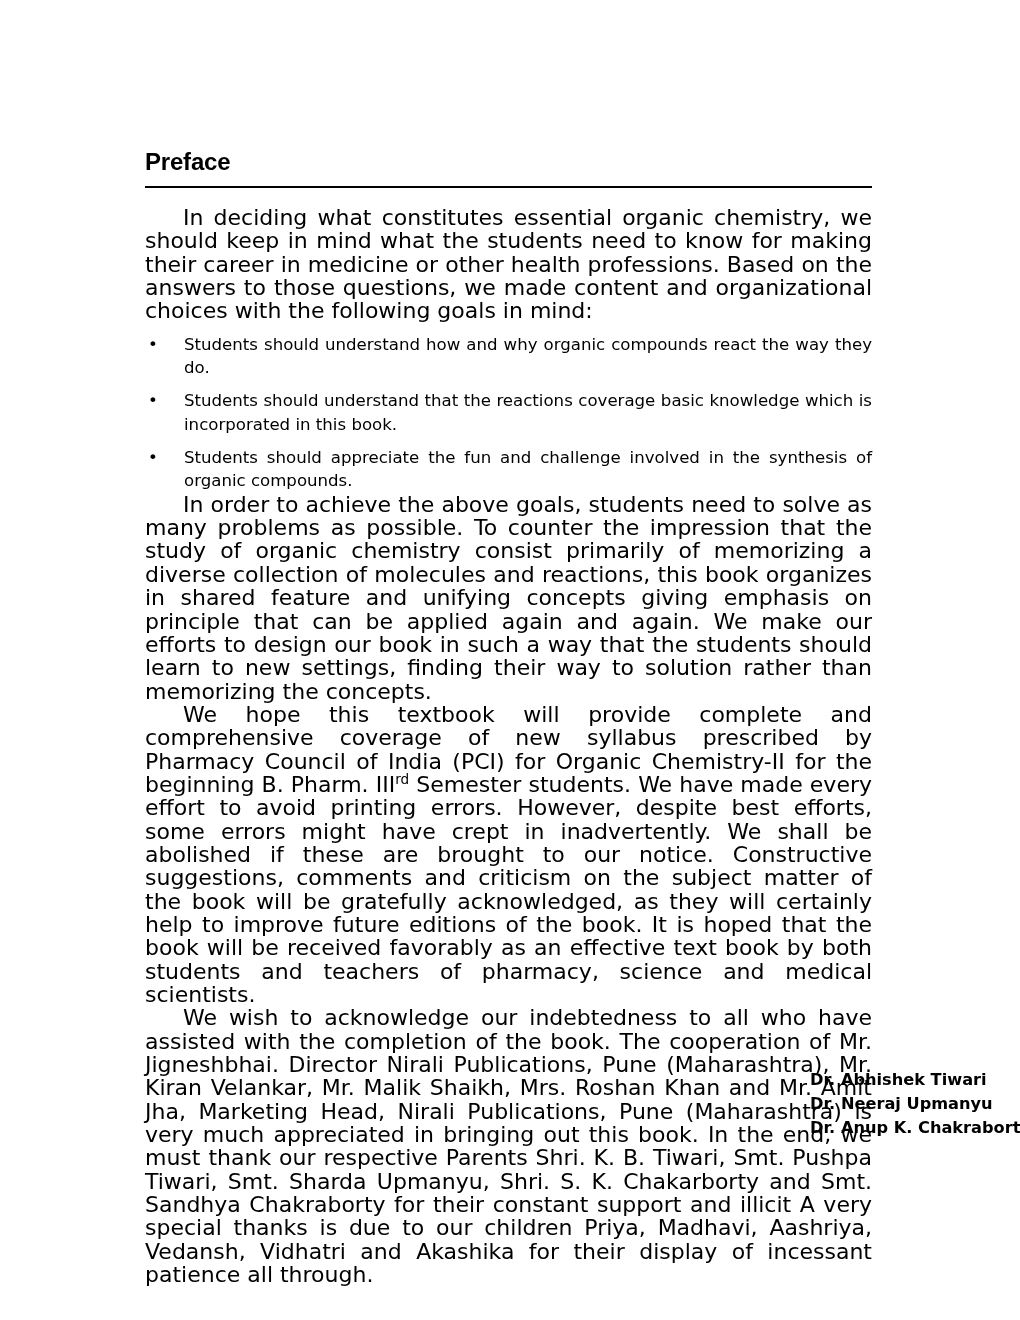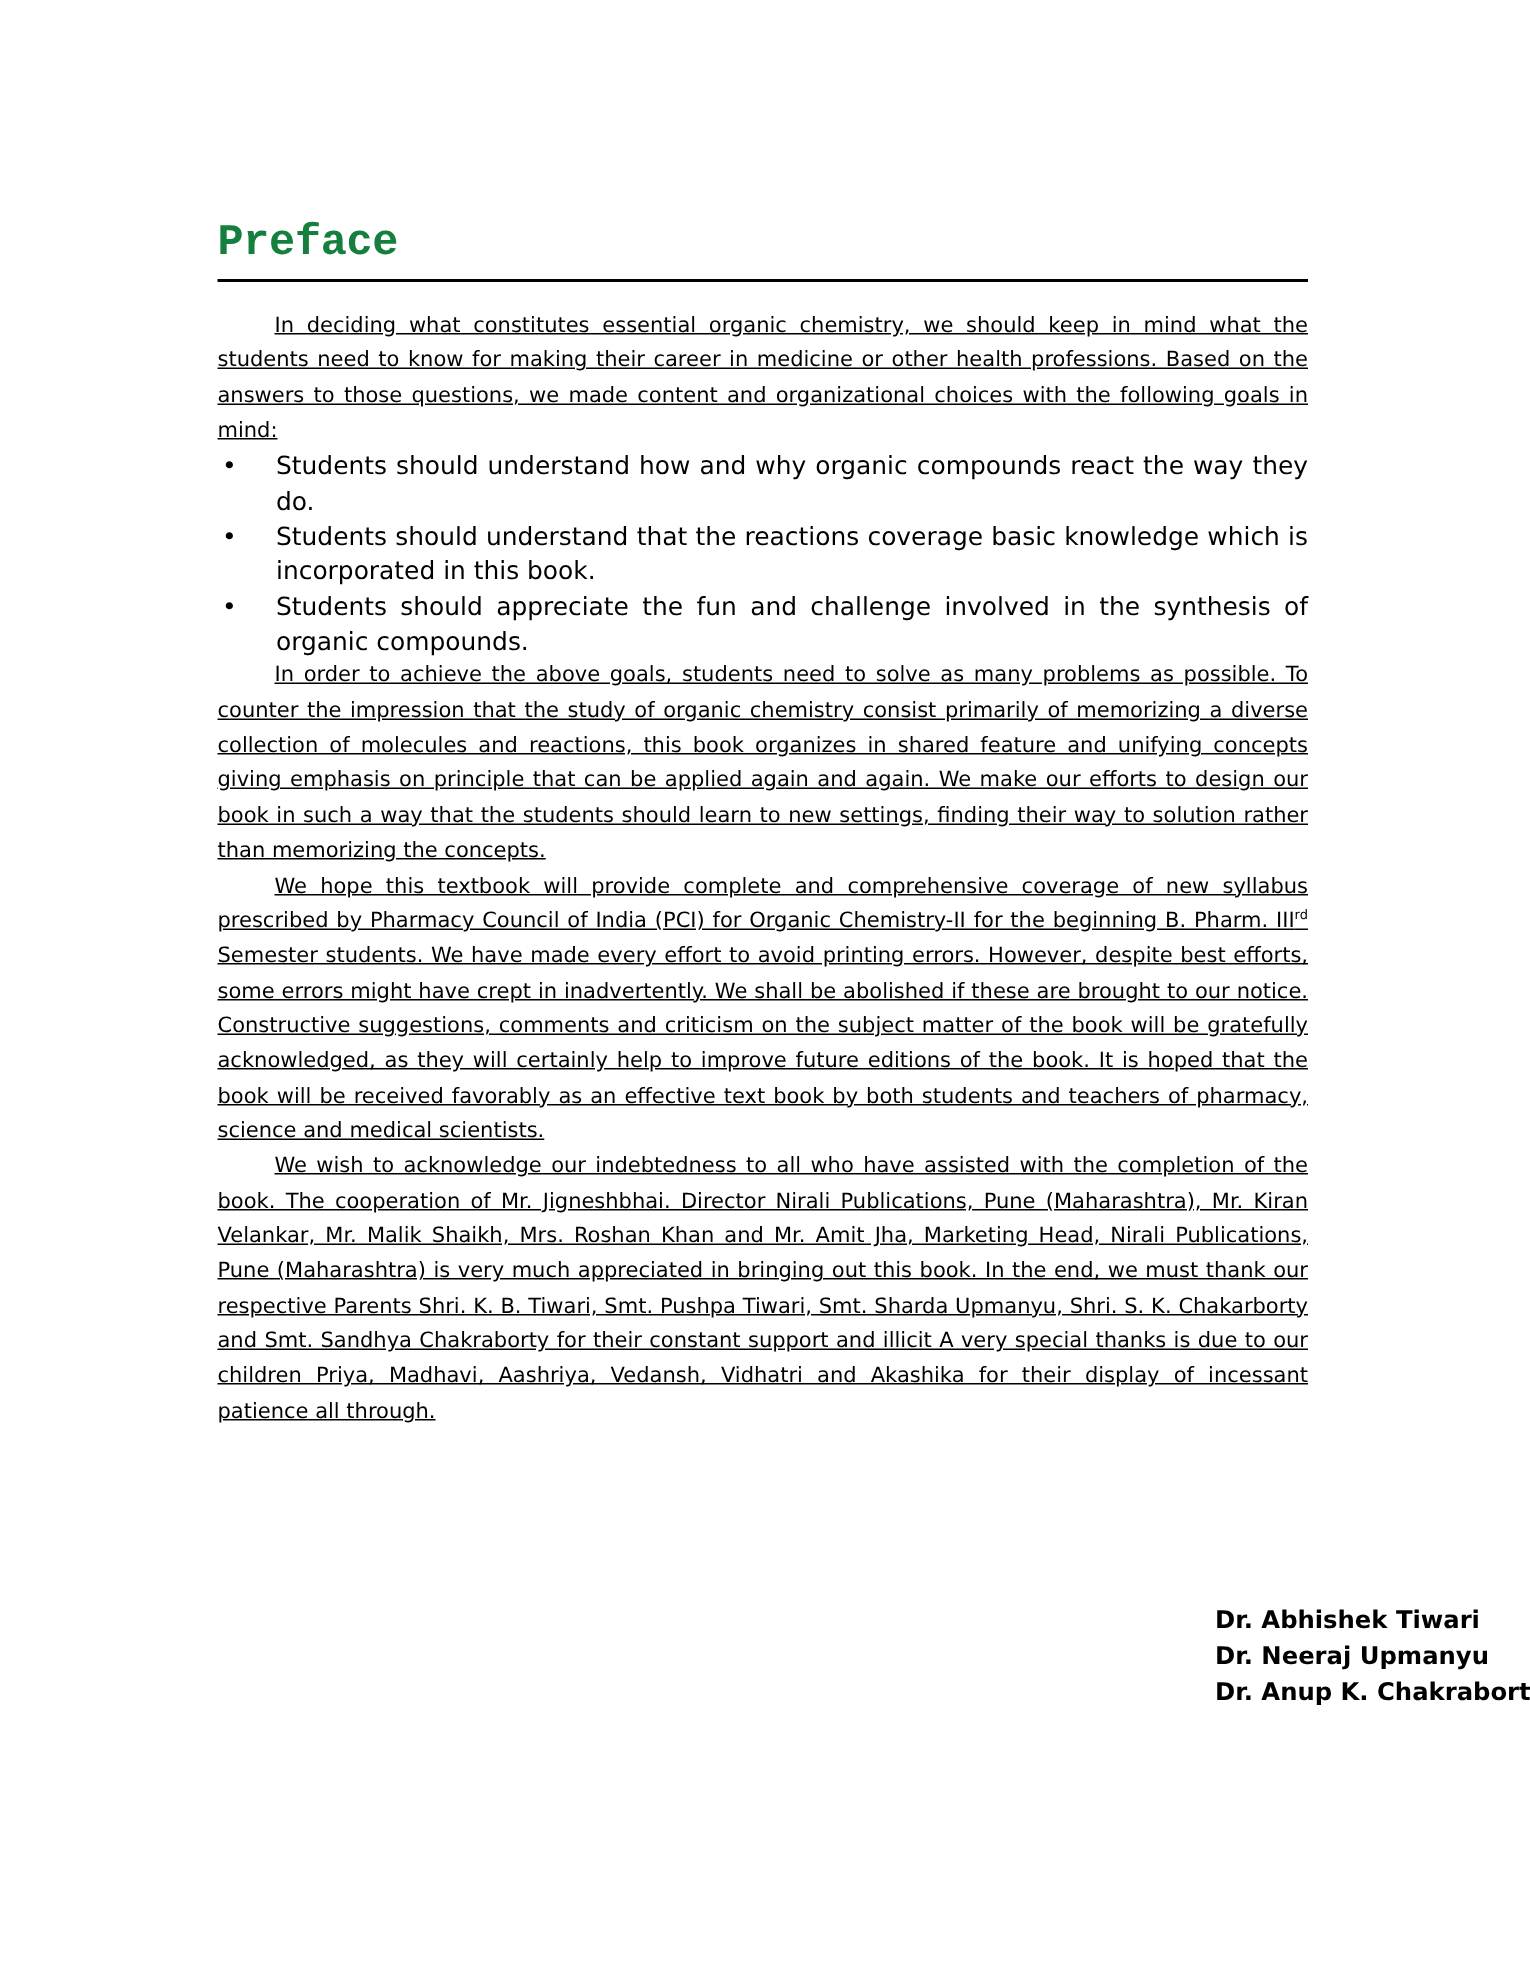--- a/index.html
+++ b/index.html
@@ -23,26 +23,26 @@
     width: 727px;
   }
 
   
   .preface-title {
     margin: 0;
     padding: 0;
     position: absolute;
     left: 0;
     top: 145px;
-    font-family: Liberation Mono, monospace;
+    font-family: Liberation Sans, sans-serif;
     font-weight: bold;
-    font-size: 29px;
+    font-size: 24px;
     letter-spacing: -0.2px;
     line-height: 34px;
-    color: #15803d;
+    color: #000000;
   }
   .title-rule {
     position: absolute;
     left: 0;
     top: 186px;
     width: 727px;
     height: 2px;
     background: #000000;
   }
 
@@ -50,28 +50,27 @@
   .body-block {
     position: absolute;
     left: 0;
     top: 206px;
     width: 727px;
   }
 
   p.para {
     margin: 0;
     padding: 0;
-    font-size: 14px;
+    font-size: 22px;
     line-height: 23.35px;
     text-align: justify;
     text-justify: inter-word;
     color: #000000;
     -webkit-hyphens: none;
     hyphens: none;
-    text-decoration: underline;
   }
   p.para.indent {
     text-indent: 38px;
   }
 
   
   ul.goals {
     list-style: none;
     margin: 0;
     padding: 0;
@@ -89,20 +88,21 @@
     left: 3px;
     top: 0;
     width: 12px;
     font-size: 16.6px;
     line-height: 23.35px;
     text-align: left;
   }
   
   ul.goals li .txt {
     display: block;
+    margin-top: 10px;
   }
 
   
   .signature {
     position: absolute;
     left: 665px;
     top: 1068px;
     text-align: left;
   }
   .signature .sig-line {

